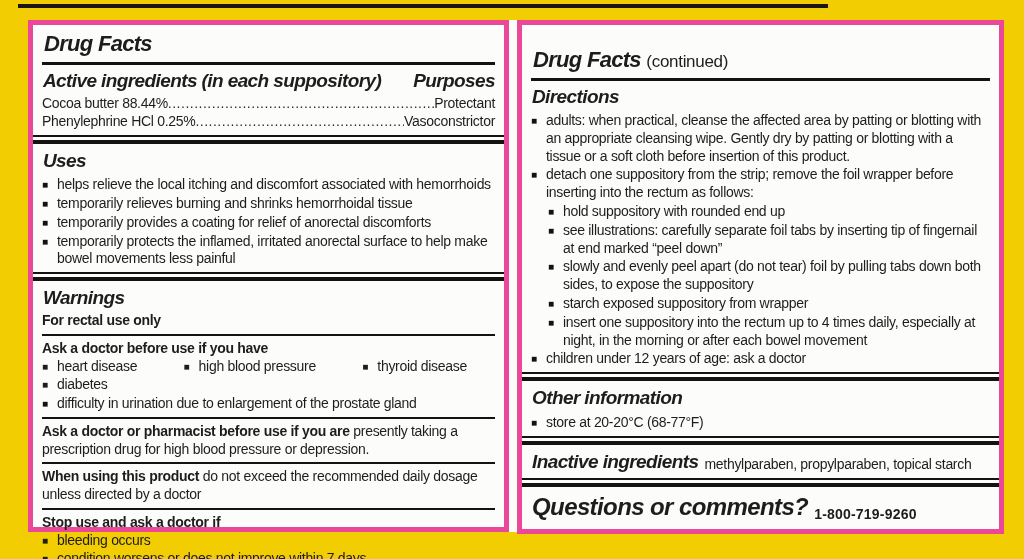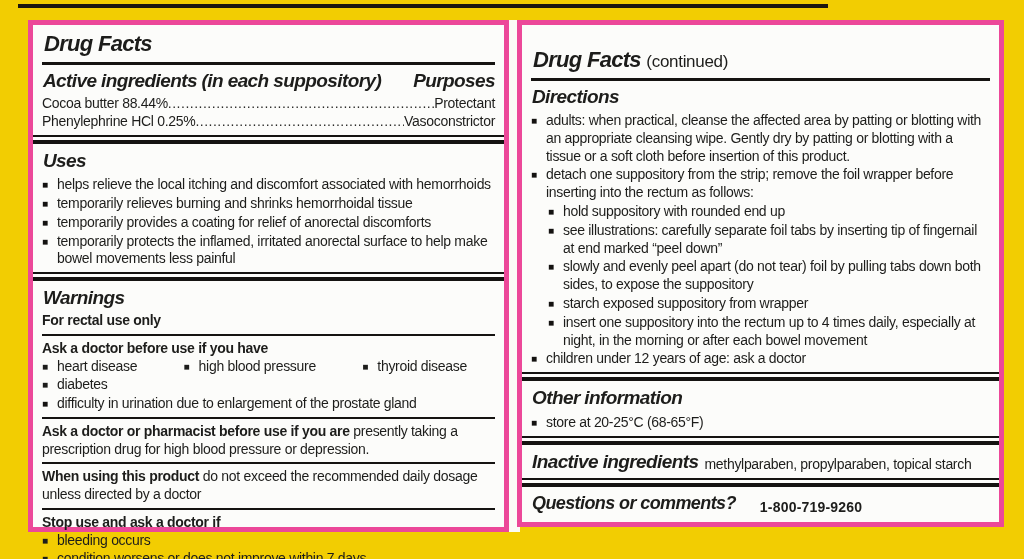--- a/index.html
+++ b/index.html
@@ -39,21 +39,21 @@
   .inline-bullets .ib{display:flex;margin-right:0;}
   .inline-bullets .ib .sq{flex:0 0 15px;font-size:10px;line-height:18px;}
   .spread{justify-content:space-between;padding-right:2px;}
   .gap-big .ib{margin-right:26px;}
 
   .b{font-weight:700;}
 
   .inactive-row,.questions-row{display:flex;align-items:flex-end;}
   .inactive-row .sec-heading{padding-bottom:0;}
   .inactive-rest{margin-left:6px;}
-  .questions-row .phone{font-weight:700;margin-left:24px;letter-spacing:0.2px;}
+  .questions-row .phone{font-weight:700;margin-left:6px;letter-spacing:0.2px;}
 </style>
 </head>
 <body>
 
 <div id="canvas">
   <div class="top-strip"></div>
   <div class="gap-strip"></div>
 
   <div class="panel" id="left-panel">
     <div class="df-title">Drug Facts</div>
@@ -195,30 +195,30 @@
     <div class="bullet-item">
       <span class="sq">■</span>
       <span class="bt">children under 12 years of age: ask a doctor</span>
     </div>
 
     <div class="rule-heavy"></div>
 
     <div class="sec-heading">Other information</div>
     <div class="bullet-item">
       <span class="sq">■</span>
-      <span class="bt">store at 20-25°C (68-65°F)</span>
+      <span class="bt">store at 20-20°C (68-77°F)</span>
     </div>
 
     <div class="rule-heavy"></div>
 
     <div class="inactive-row">
       <span class="sec-heading">Inactive ingredients</span>
       <span class="inactive-rest">methylparaben, propylparaben, topical starch</span>
     </div>
 
     <div class="rule-heavy"></div>
 
     <div class="questions-row">
-      <span class="sec-heading" style="font-size:18px;">Questions or comments?</span>
+      <span class="sec-heading" style="font-size:24px;">Questions or comments?</span>
       <span class="phone">1-800-719-9260</span>
     </div>
   </div>
 </div>
 
 </body></html>

